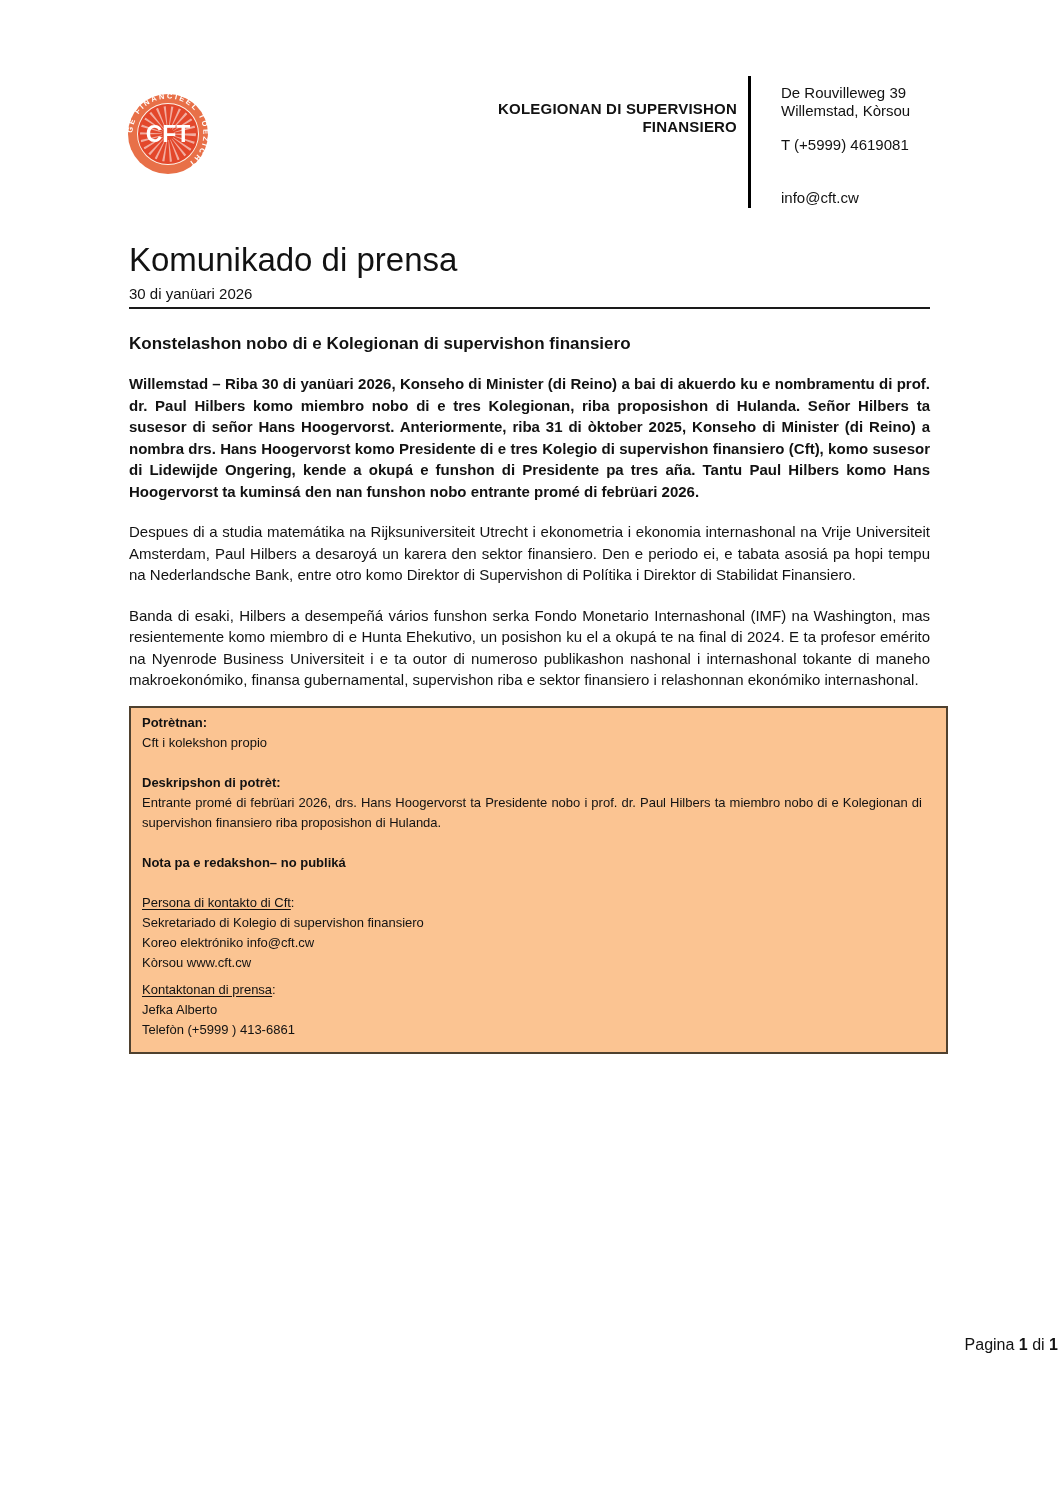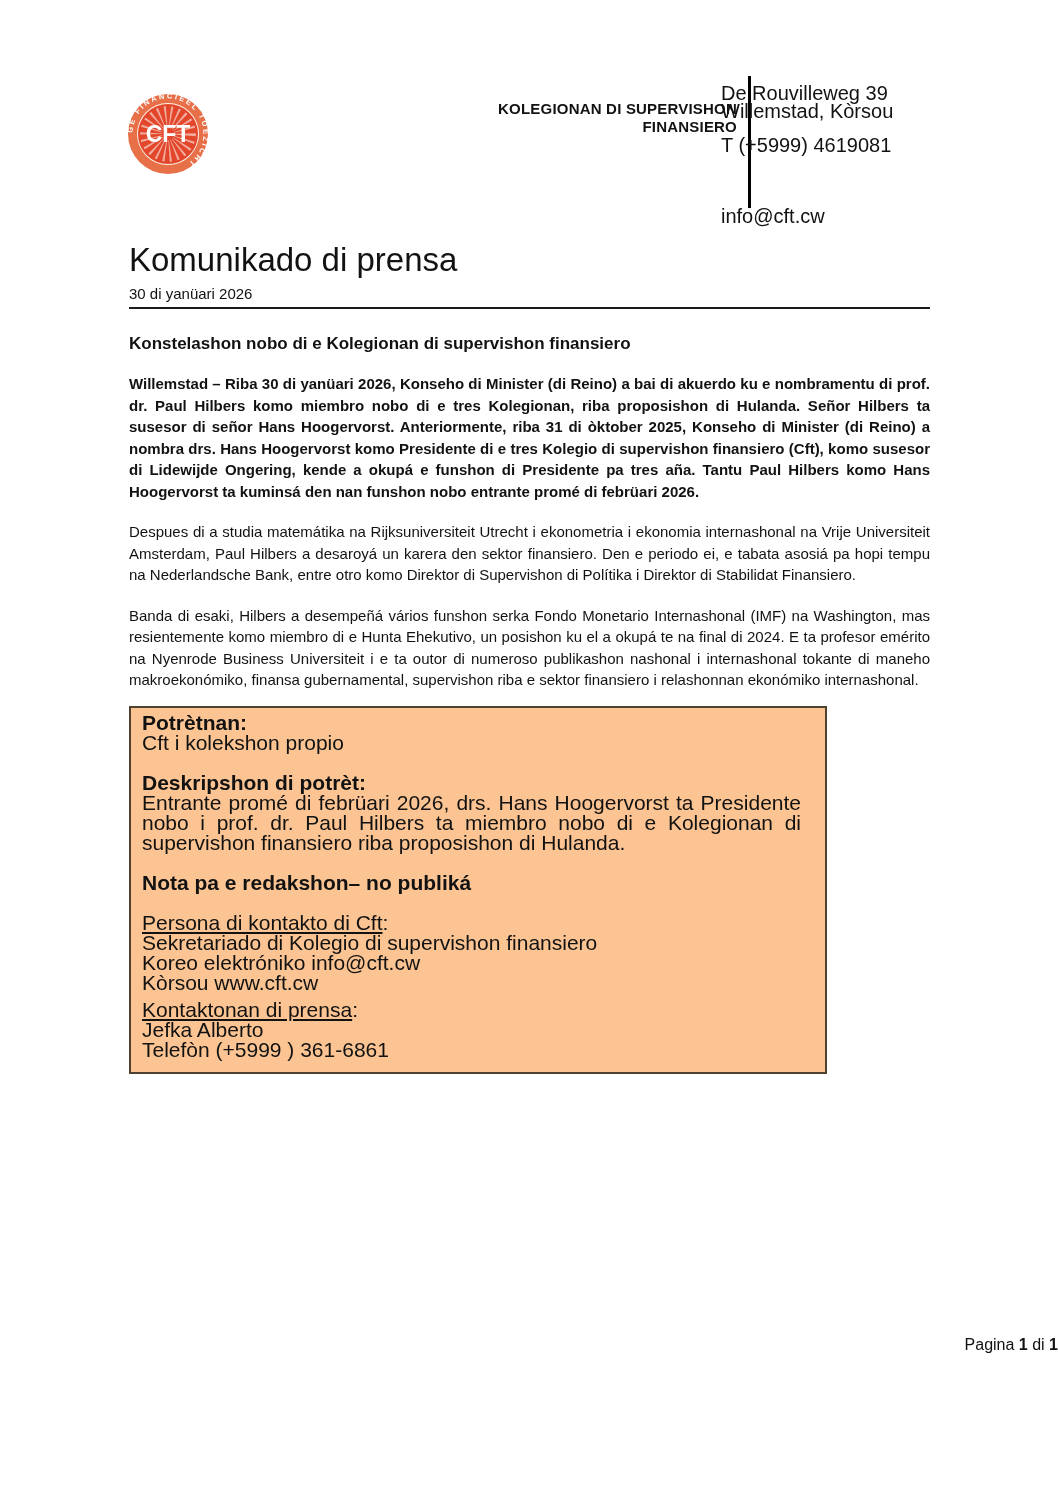--- a/index.html
+++ b/index.html
@@ -14,44 +14,44 @@
   }
 
   
   .logo { position:absolute; left:126px; top:92px; width:84px; height:84px; }
   .org-name {
     position:absolute; right:321px; top:100px;
     text-align:right; font-weight:bold; font-size:15px; line-height:18px;
     letter-spacing:0.2px;
   }
   .header-vbar { position:absolute; left:748px; top:76px; width:3px; height:132px; background:#000; }
-  .header-contact { position:absolute; left:721px; top:84px; font-size:20px; line-height:18px; }
+  .header-contact { position:absolute; left:781px; top:84px; font-size:15px; line-height:18px; }
   .header-contact .phone { margin-top:16px; }
-  .header-contact .email { margin-top:53px; }
+  .header-contact .email { margin-top:35px; }
 
   
   .main { position:absolute; left:129px; top:241px; width:801px; }
   .doc-title { font-size:33px; font-weight:400; line-height:37px; letter-spacing:0; }
   .doc-date {
     font-size:15px; margin-top:7px; padding-bottom:5px;
     border-bottom:2.5px solid #1a1a1a;
   }
   .doc-heading { margin-top:25px; font-size:17px; font-weight:bold; }
   .para { margin-top:19px; font-size:15px; line-height:21.5px; text-align:justify; }
   .para.bold { font-weight:bold; }
   .fin-line { margin-top:20px; font-size:15px; }
 
   
   .photo-box {
     margin-top:14px;
-    width:698px; box-sizing:border-box;
+    width:819px; box-sizing:border-box;
     background:#FBC492;
     border:2px solid #4F412F;
     padding:5px 24px 12px 11px;
-    font-size:21px; line-height:20px;
+    font-size:13px; line-height:20px;
   }
   .box-line { min-height:20px; }
   .box-line.bold { font-weight:bold; }
   .box-line.justify { text-align:justify; }
   .box-gap { height:20px; }
   .box-gap-sm { height:7px; }
   .u { text-decoration:underline; text-underline-offset:2px;text-align:right; }
 
   
   .page-footer {
@@ -117,20 +117,20 @@
       <div class="box-gap"></div>
       <div class="box-line bold">Nota pa e redakshon– no publiká</div>
       <div class="box-gap"></div>
       <div class="box-line"><span class="u">Persona di kontakto di Cft</span><span>:</span></div>
       <div class="box-line">Sekretariado di Kolegio di supervishon finansiero</div>
       <div class="box-line">Koreo elektróniko info@cft.cw</div>
       <div class="box-line">Kòrsou www.cft.cw</div>
       <div class="box-gap-sm"></div>
       <div class="box-line"><span class="u">Kontaktonan di prensa</span><span>:</span></div>
       <div class="box-line">Jefka Alberto</div>
-      <div class="box-line">Telefòn (+5999 ) 361-6861</div>
+      <div class="box-line">Telefòn (+5999 ) 413-6861</div>
     </div>
 
   </div>
 
   <div class="page-footer"><span>Pagina </span><b>1</b><span> di </span><b>1</b></div>
 
 </div>
 
 </body></html>

